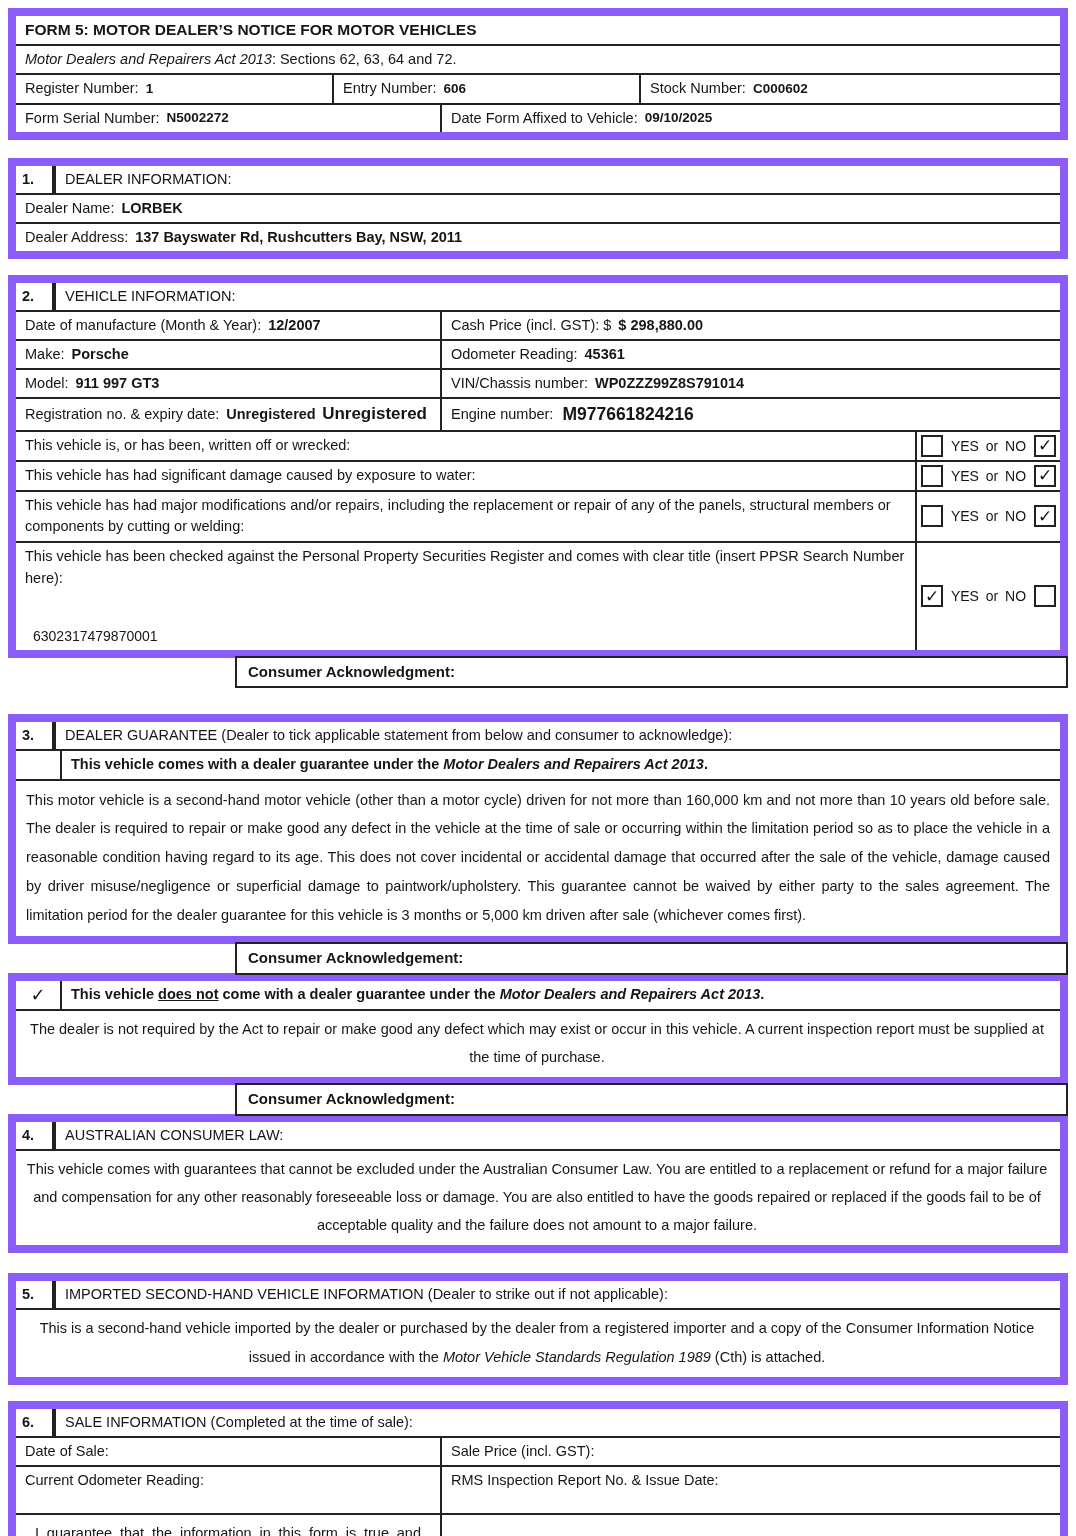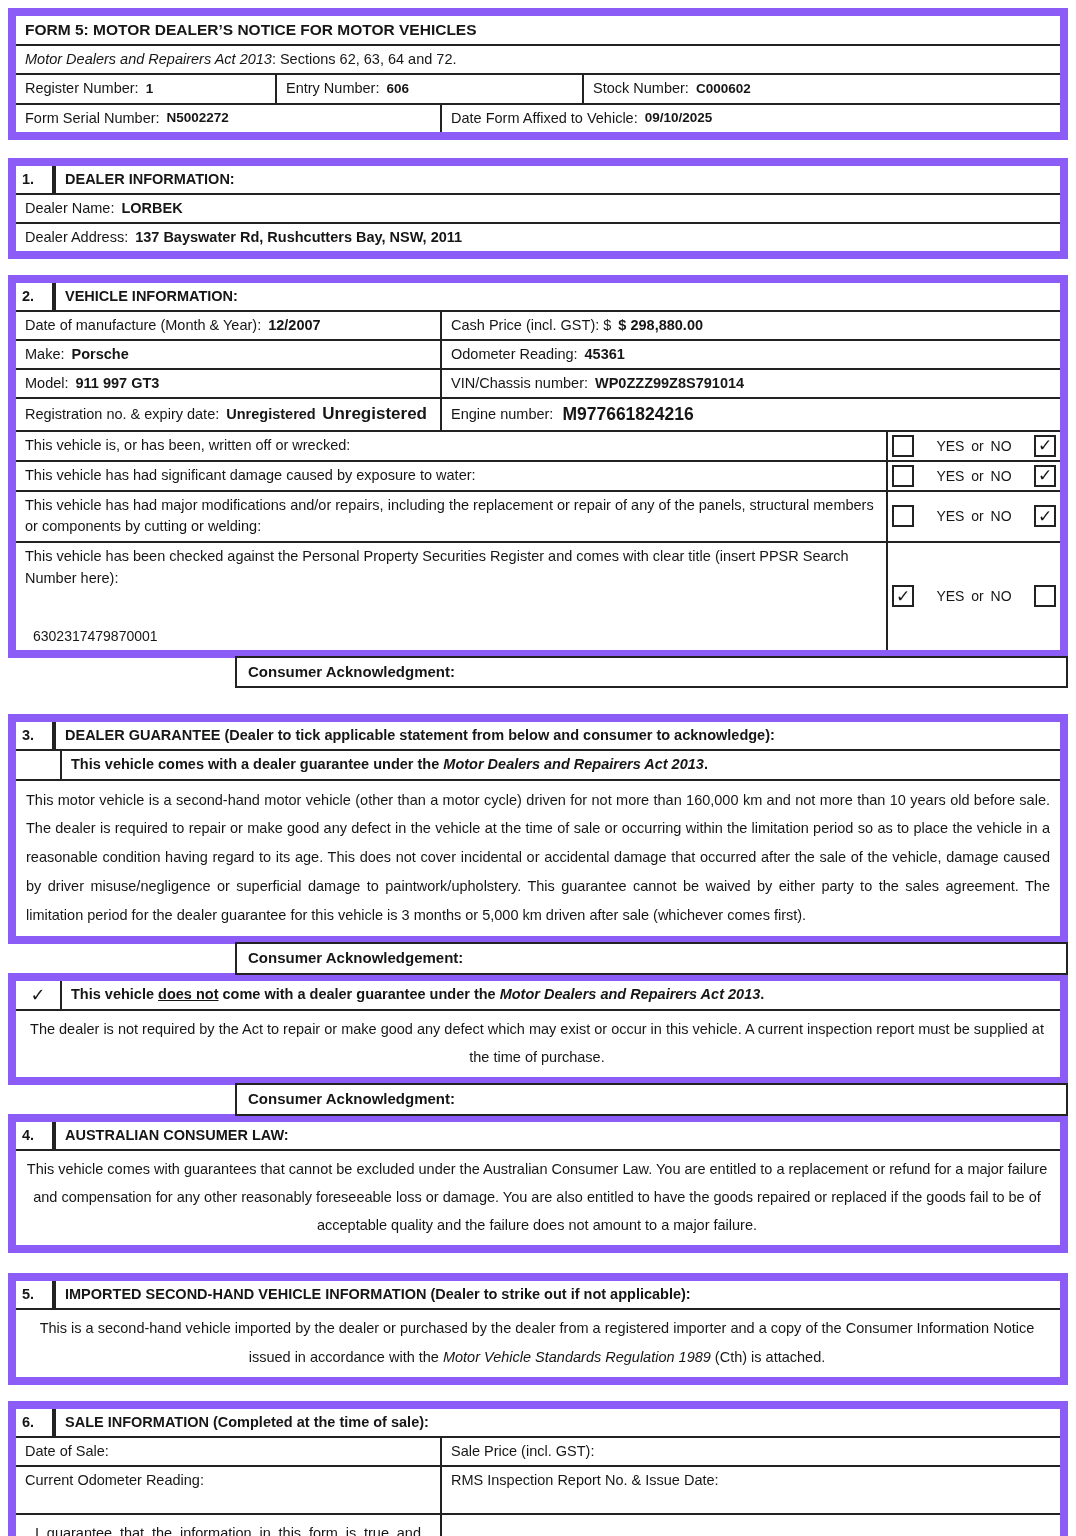--- a/index.html
+++ b/index.html
@@ -9,35 +9,35 @@
     font-family:"Liberation Sans","DejaVu Sans",sans-serif;
     font-size:14.5px; color:#161616; background:#fff;
   }
   .block{border:8px solid #8b5cf6;}
   .row{display:flex; align-items:stretch; border-top:2px solid #222;}
   .block > .row:first-child{border-top:none;}
   .cell{padding:3px 9px; box-sizing:border-box; line-height:1.45; min-height:27px; display:flex; align-items:center; flex-wrap:wrap;}
   .cell + .cell{border-left:2px solid #222;}
   .cell.top{align-items:flex-start;}
   .grow{flex:1;}
-  .w267{width:259px;} .w265{width:307px;} .w533{width:424px;}
+  .w267{width:316px;} .w265{width:307px;} .w533{width:424px;}
   .numcell{width:38px; justify-content:flex-start; font-weight:bold; border-right:2px solid #222; padding:3px 6px;}
-  .heading{font-weight:bold;text-align:right;}
+  .heading{font-weight:normal;text-align:right;}
   .title{font-weight:bold; font-size:15.5px;}
   .italic{font-style:italic;}
   .bold-italic{font-weight:bold; font-style:italic;}
   .lbl{white-space:pre-wrap;}
   .val{font-weight:bold; font-size:13.5px; margin-left:7px;}
   .val15{font-weight:bold; font-size:14.5px; margin-left:7px;}
   .bigval{font-weight:bold; font-size:17.5px; margin-left:9px;}
   .rego2{font-weight:bold; font-size:17px; margin-left:auto; padding-right:4px;}
   .ppsr-num{font-size:14px; margin-left:8px;margin-top:36px;}
   
   .checktext{flex:1; border-right:2px solid #222; padding:3px 9px; line-height:1.5; display:flex; align-items:center; flex-wrap:wrap;}
-  .checkzone{width:172px; display:flex; align-items:center; justify-content:space-between; padding:2px 4px; box-sizing:border-box;}
+  .checkzone{width:143px; display:flex; align-items:center; justify-content:space-between; padding:2px 4px; box-sizing:border-box;}
   .box{width:22px; height:22px; border:2px solid #222; box-sizing:border-box; display:flex; align-items:center; justify-content:center; font-weight:bold; font-size:17px; line-height:1; background:#fff; flex:none;}
   .yn{font-size:14px; white-space:nowrap; word-spacing:3px; padding:0 3px;}
   
   .ackbox{margin-left:227px; margin-top:-2px; border:2px solid #222; padding:3px 11px; font-weight:bold; font-size:15px; line-height:1.5; background:#fff; position:relative;}
   
   .optcell{width:40px; border-right:2px solid #222; display:flex; align-items:center; justify-content:center; font-weight:bold; font-size:18px; padding:2px;}
   .opttext{flex:1; padding:3px 9px; font-weight:bold; line-height:1.5; display:block;}
   .underline{text-decoration:underline;}
   .para{display:block; padding:5px 10px 7px 10px; text-align:justify; line-height:1.98;}
   .para2{display:block; padding:4px 12px 6px 10px; text-align:center; line-height:1.95;}

